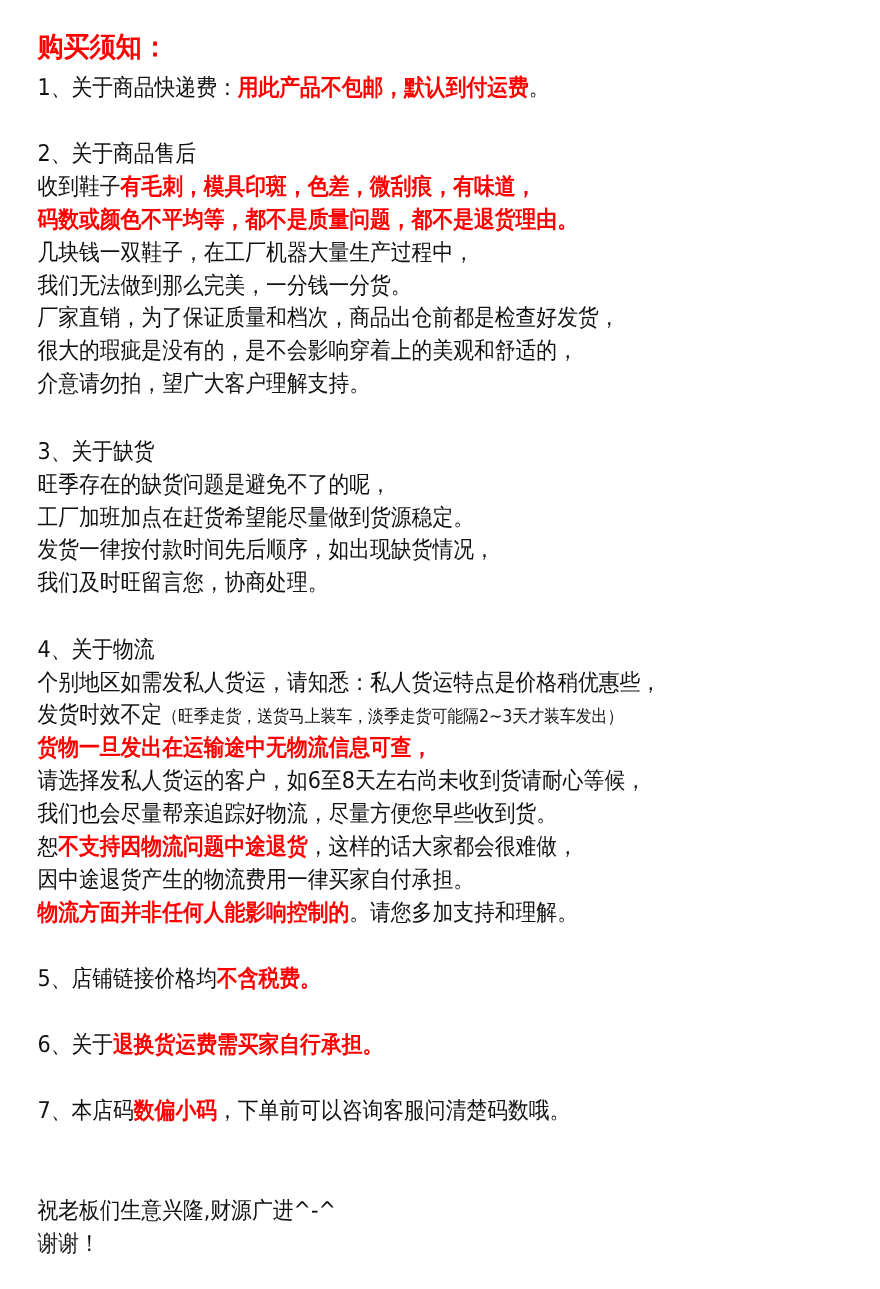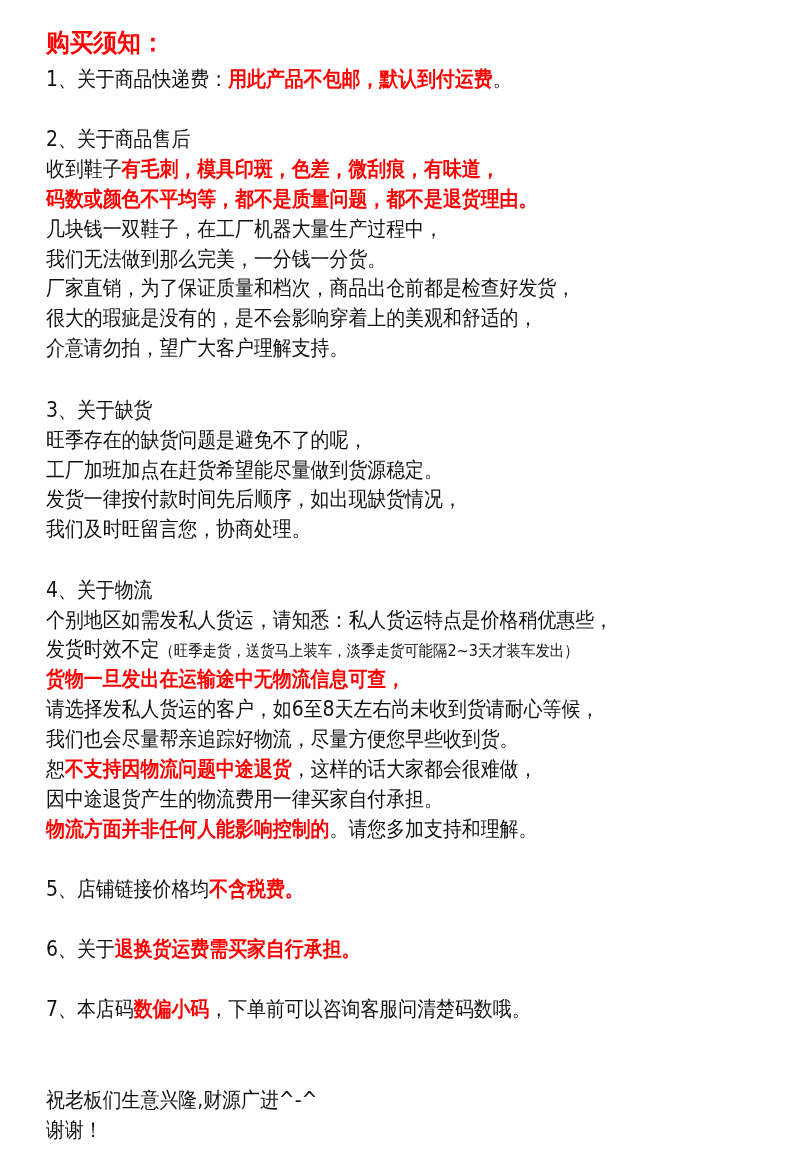--- a/index.html
+++ b/index.html
@@ -10,21 +10,21 @@
     body {
       width: 800px;
       height: 1172px;
       position: relative;
       overflow: hidden;
       font-family: "DejaVu Sans", "Liberation Sans", sans-serif;
       color: #111111;
     }
     .page {
       position: absolute;
-      left: 16px; top: 0;
+      left: 4px; top: 0;
       width: 732px;
       height: 1172px;
     }
     .line {
       position: absolute;
       left: 30px;
       white-space: nowrap;
       font-size: 21px;
       line-height: 30px;
       letter-spacing: 0px;

